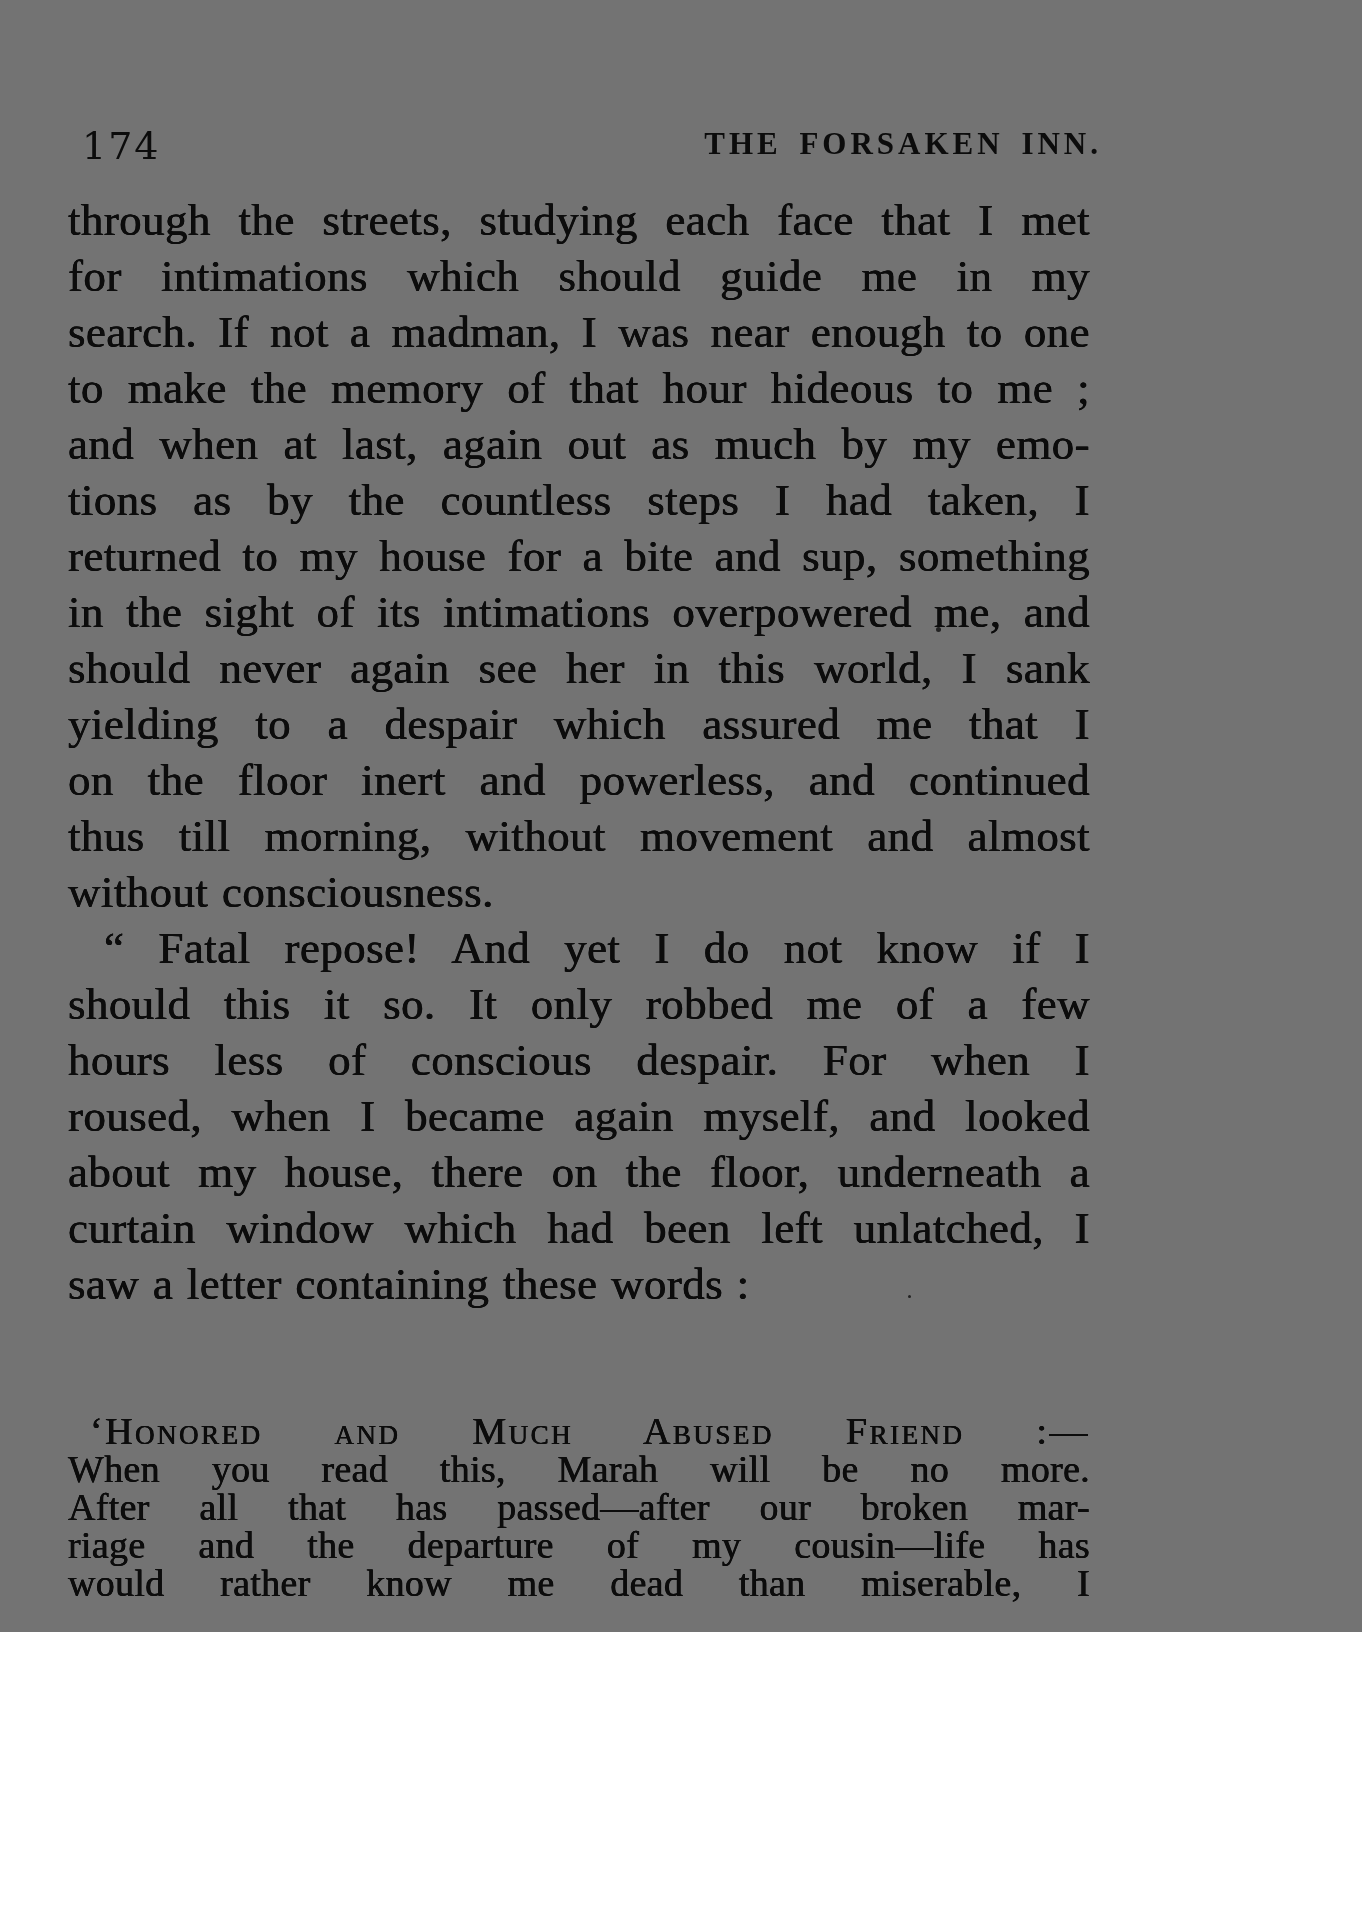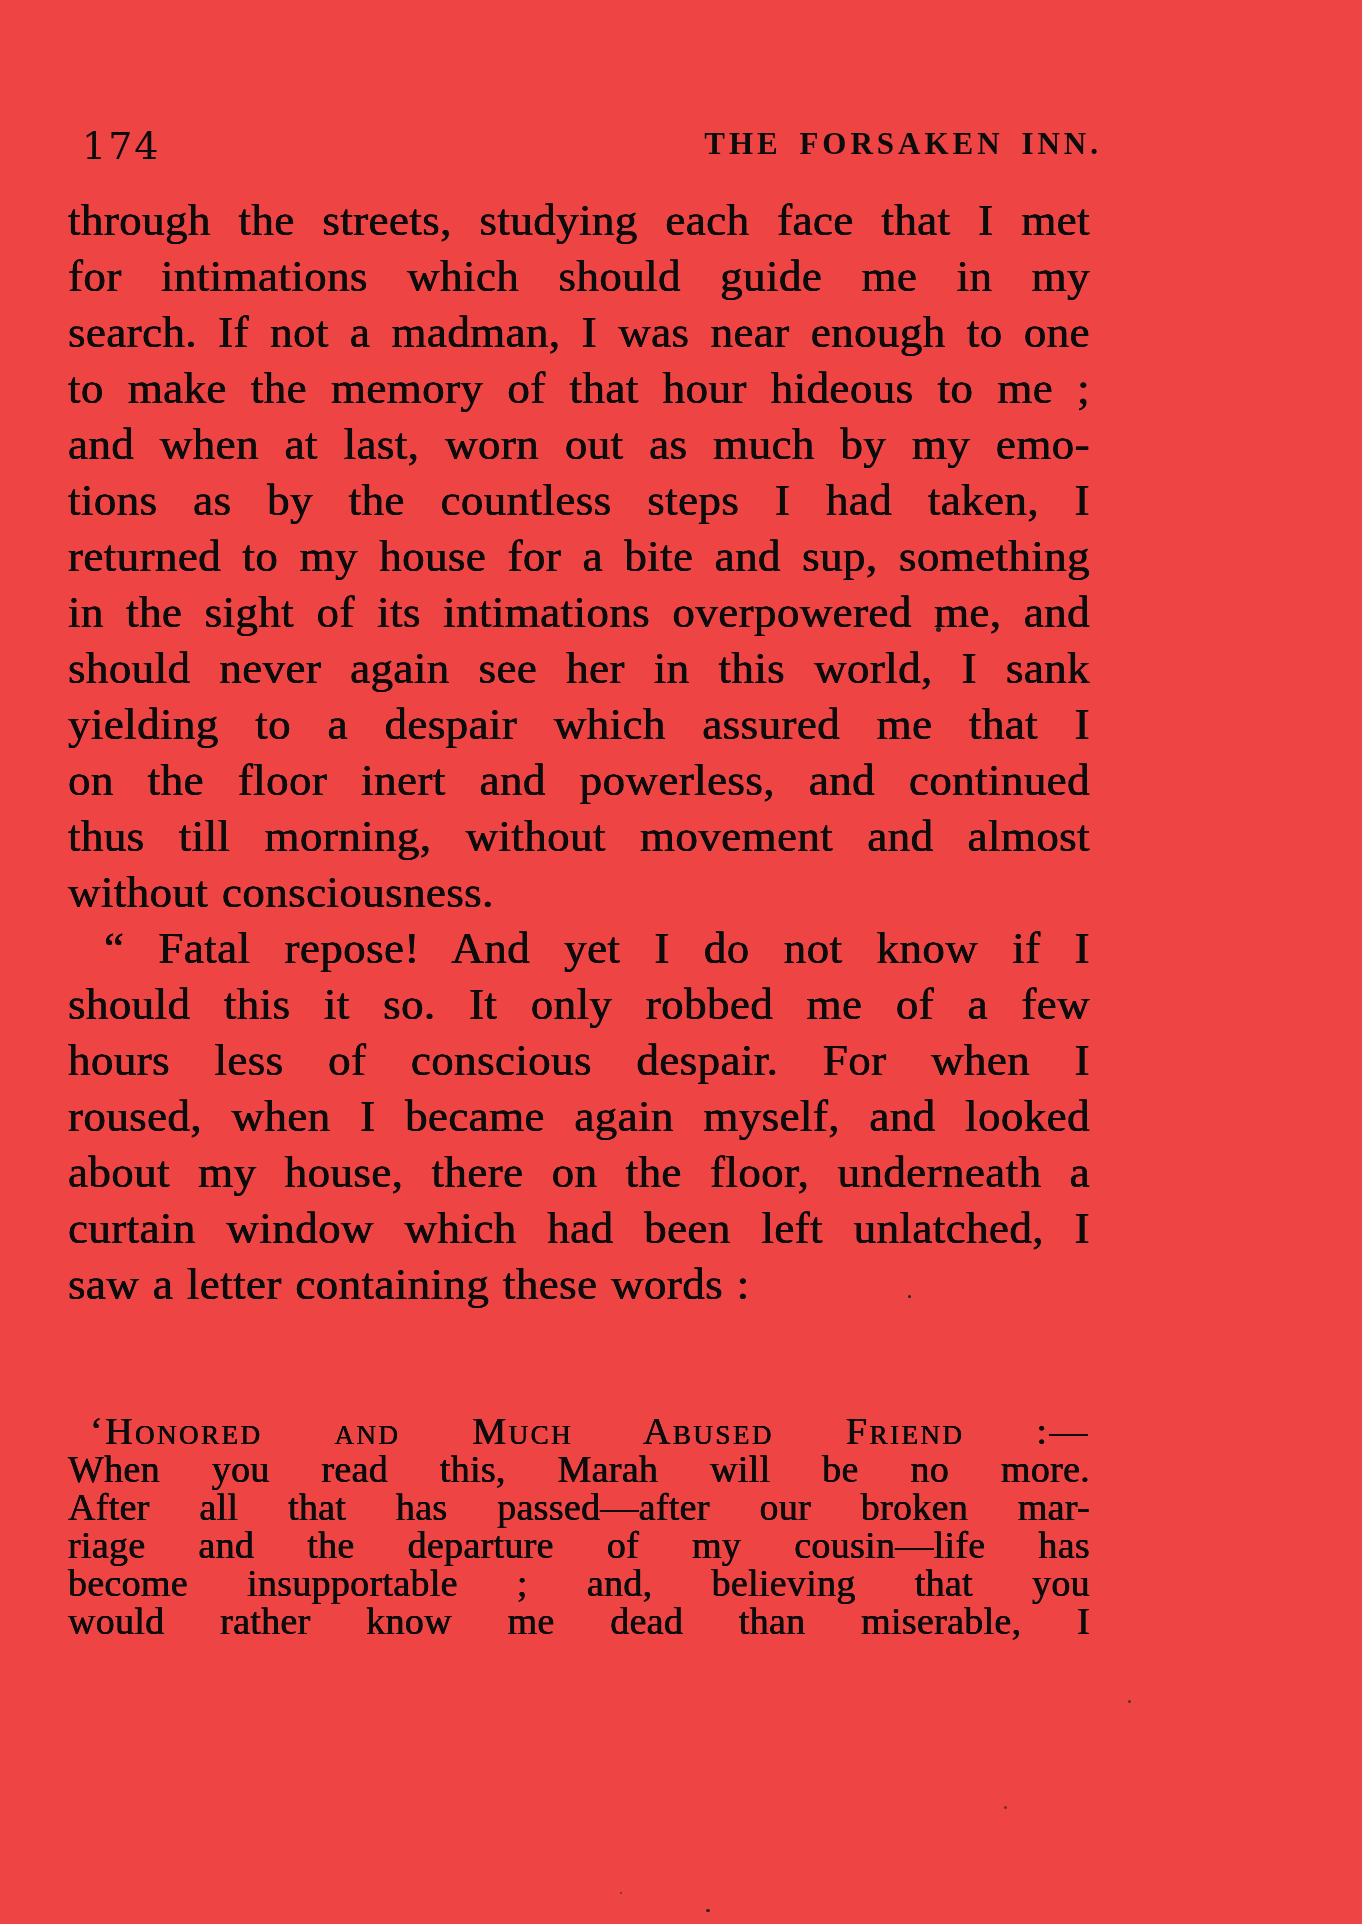--- a/index.html
+++ b/index.html
@@ -3,22 +3,22 @@
 <meta charset="utf-8">
 <style>
   html, body {
     margin: 0;
     padding: 0;
     background: #ffffff;
   }
   .page {
     position: relative;
     width: 1362px;
-    height: 1924px;
-    background: #ef4444;
+    height: 1632px;
+    background: #737373;
     overflow: hidden;
     color: #0c0c0c;
     font-family: "Liberation Serif", serif;
   }
   
   .header {
     position: absolute;
     top: 122px;
     left: 80px;
     width: 1022px;
@@ -103,21 +103,21 @@
     <div class="running-title">THE FORSAKEN INN.</div>
   </div>
 
   <div class="text-col">
 
     <div>
       <div class="pline">through the streets, studying each face that I met</div>
       <div class="pline">for intimations which should guide me in my</div>
       <div class="pline">search. If not a madman, I was near enough to one</div>
       <div class="pline">to make the memory of that hour hideous to me ;</div>
-      <div class="pline">and when at last, worn out as much by my emo-</div>
+      <div class="pline">and when at last, again out as much by my emo-</div>
       <div class="pline">tions as by the countless steps I had taken, I</div>
       <div class="pline">returned to my house for a bite and sup, something</div>
       <div class="pline">in the sight of its intimations overpowered me, and</div>
       <div class="pline">should never again see her in this world, I sank</div>
       <div class="pline">yielding to a despair which assured me that I</div>
       <div class="pline">on the floor inert and powerless, and continued</div>
       <div class="pline">thus till morning, without movement and almost</div>
       <div class="pline last">without consciousness.</div>
     </div>
 
@@ -129,21 +129,20 @@
       <div class="pline">about my house, there on the floor, underneath a</div>
       <div class="pline">curtain window which had been left unlatched, I</div>
       <div class="pline last">saw a letter containing these words :</div>
     </div>
 
     <div class="letter">
       <div class="pline sc">‘Honored and Much Abused Friend :—</div>
       <div class="pline">When you read this, Marah will be no more.</div>
       <div class="pline">After all that has passed—after our broken mar-</div>
       <div class="pline">riage and the departure of my cousin—life has</div>
-      <div class="pline">become insupportable ; and, believing that you</div>
       <div class="pline">would rather know me dead than miserable, I</div>
     </div>
 
   </div>
 
   <div class="speck s1"></div>
   <div class="speck s2"></div>
   <div class="speck s3"></div>
   <div class="speck s4"></div>
   <div class="speck s5"></div>

